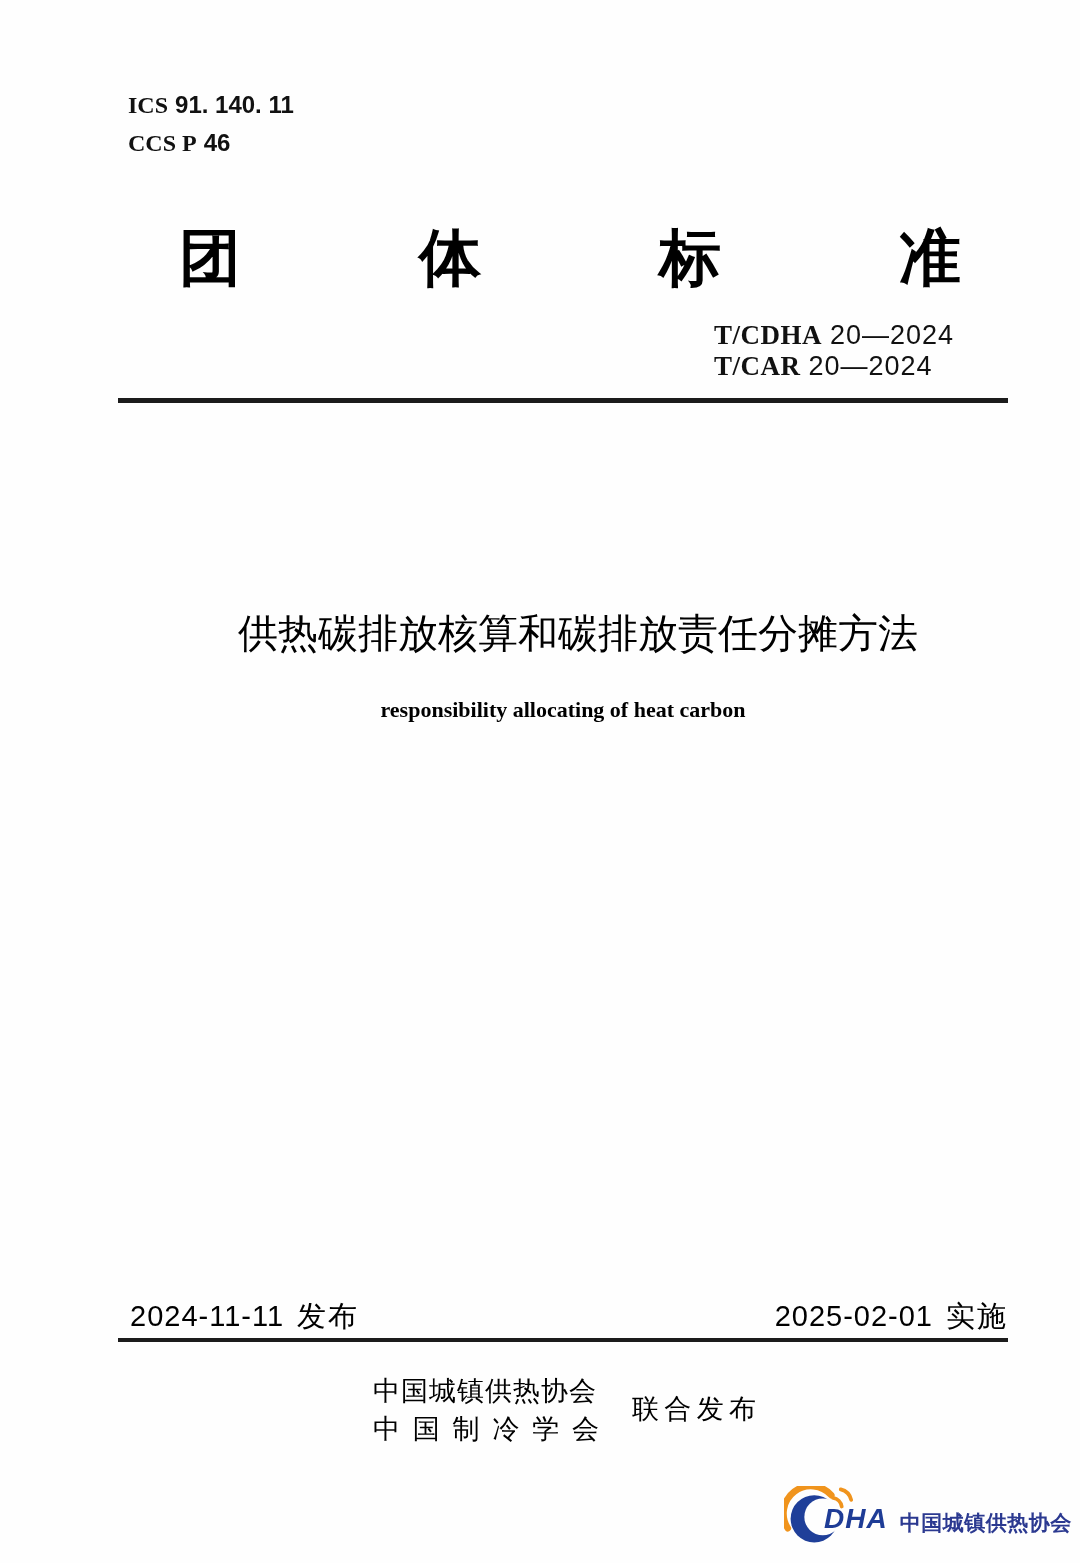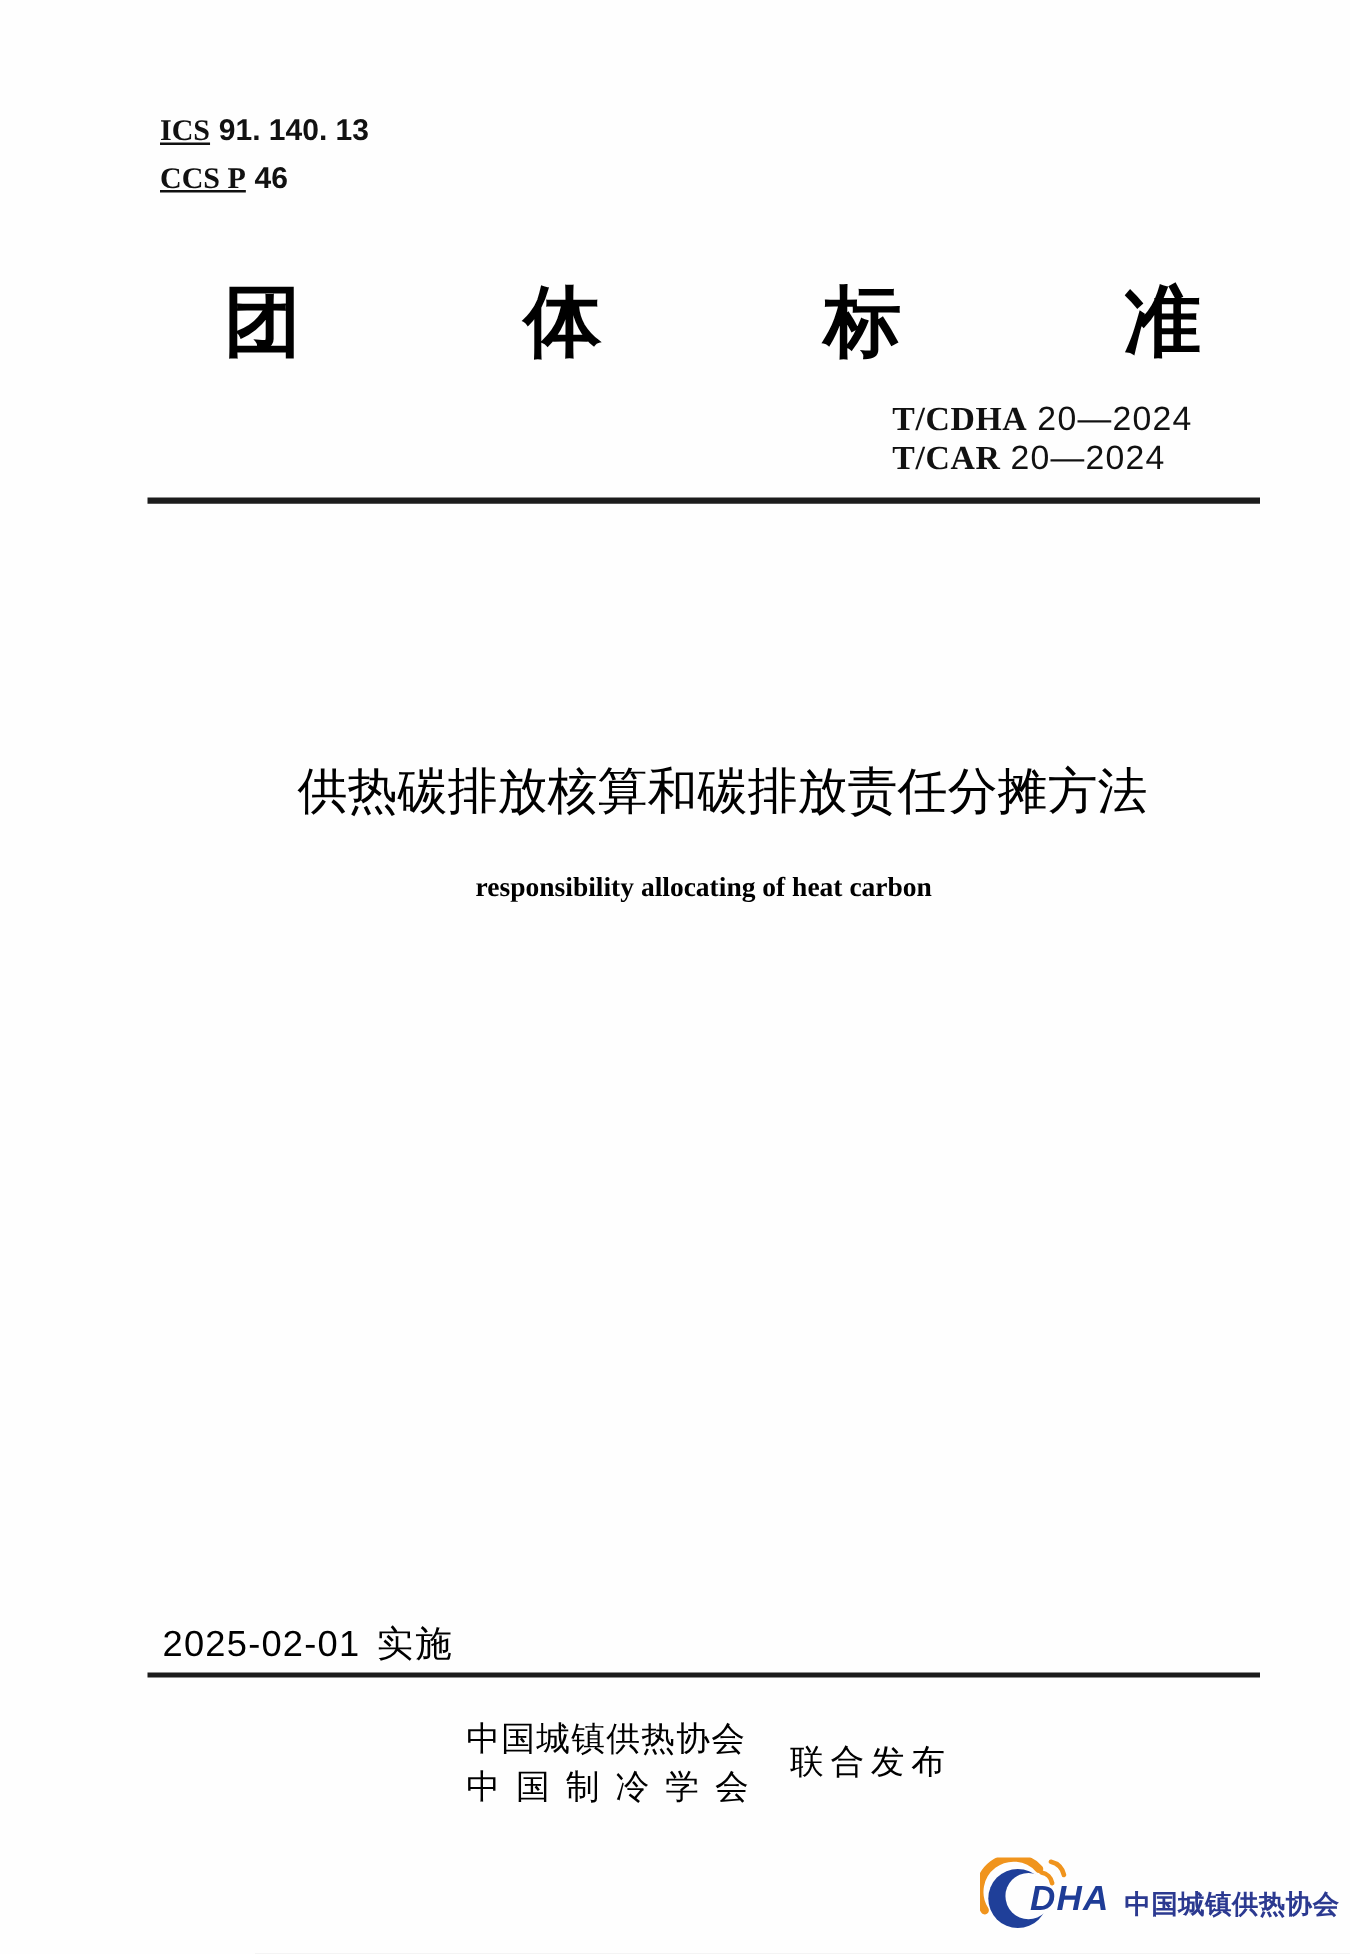--- a/index.html
+++ b/index.html
@@ -10,21 +10,21 @@
     background:#fefefe;
     font-family:"Liberation Sans", sans-serif;
     color:#111;
     overflow:hidden;
     margin:0 auto;
   }
   .content { position:absolute; left:118px; top:0; width:890px; height:100%; }
 
   
   .meta { position:absolute; left:10px; top:86px; font-size:24px; line-height:37px; white-space:nowrap; }
-  .meta .lbl { font-family:"Liberation Serif", serif; font-weight:bold;text-decoration:underline; }
+  .meta .lbl { font-family:"Liberation Serif", serif; font-weight:bold; }
   .meta .val { font-family:"Liberation Sans", sans-serif; font-weight:bold; margin-left:7px; }
 
   
   .doc-type {
     position:absolute; left:61px; top:222px; width:782px;
     display:flex; justify-content:space-between;
     font-size:62px; font-weight:bold; line-height:1.15;
     font-family:"Liberation Sans", sans-serif;
     color:#000;
   }
@@ -85,21 +85,21 @@
   }
 </style>
 </head>
 <body>
 
 <div class="page">
   <div class="content">
 
     <div class="meta">
       <div class="meta-line">
-        <span class="lbl">ICS</span><span class="val">91. 140. 13</span>
+        <span class="lbl">ICS</span><span class="val">91. 140. 11</span>
       </div>
       <div class="meta-line">
         <span class="lbl">CCS P</span><span class="val">46</span>
       </div>
     </div>
 
     <div class="doc-type">
       <span>团</span>
       <span>体</span>
       <span>标</span>
@@ -117,20 +117,23 @@
 
     <div class="rule-top"></div>
 
     <h1 class="title-zh">供热碳排放核算和碳排放责任分摊方法</h1>
 
     <div class="title-en">
       <div>responsibility allocating of heat carbon</div>
     </div>
 
     <div class="dates-row">
+      <div>
+        <span>2024-11-11</span><span class="date-label">发布</span>
+      </div>
       <div>
         <span>2025-02-01</span><span class="date-label">实施</span>
       </div>
     </div>
 
     <div class="rule-bottom"></div>
 
     <div class="publishers">
       <div class="orgs">
         <div class="org1">中国城镇供热协会</div>

